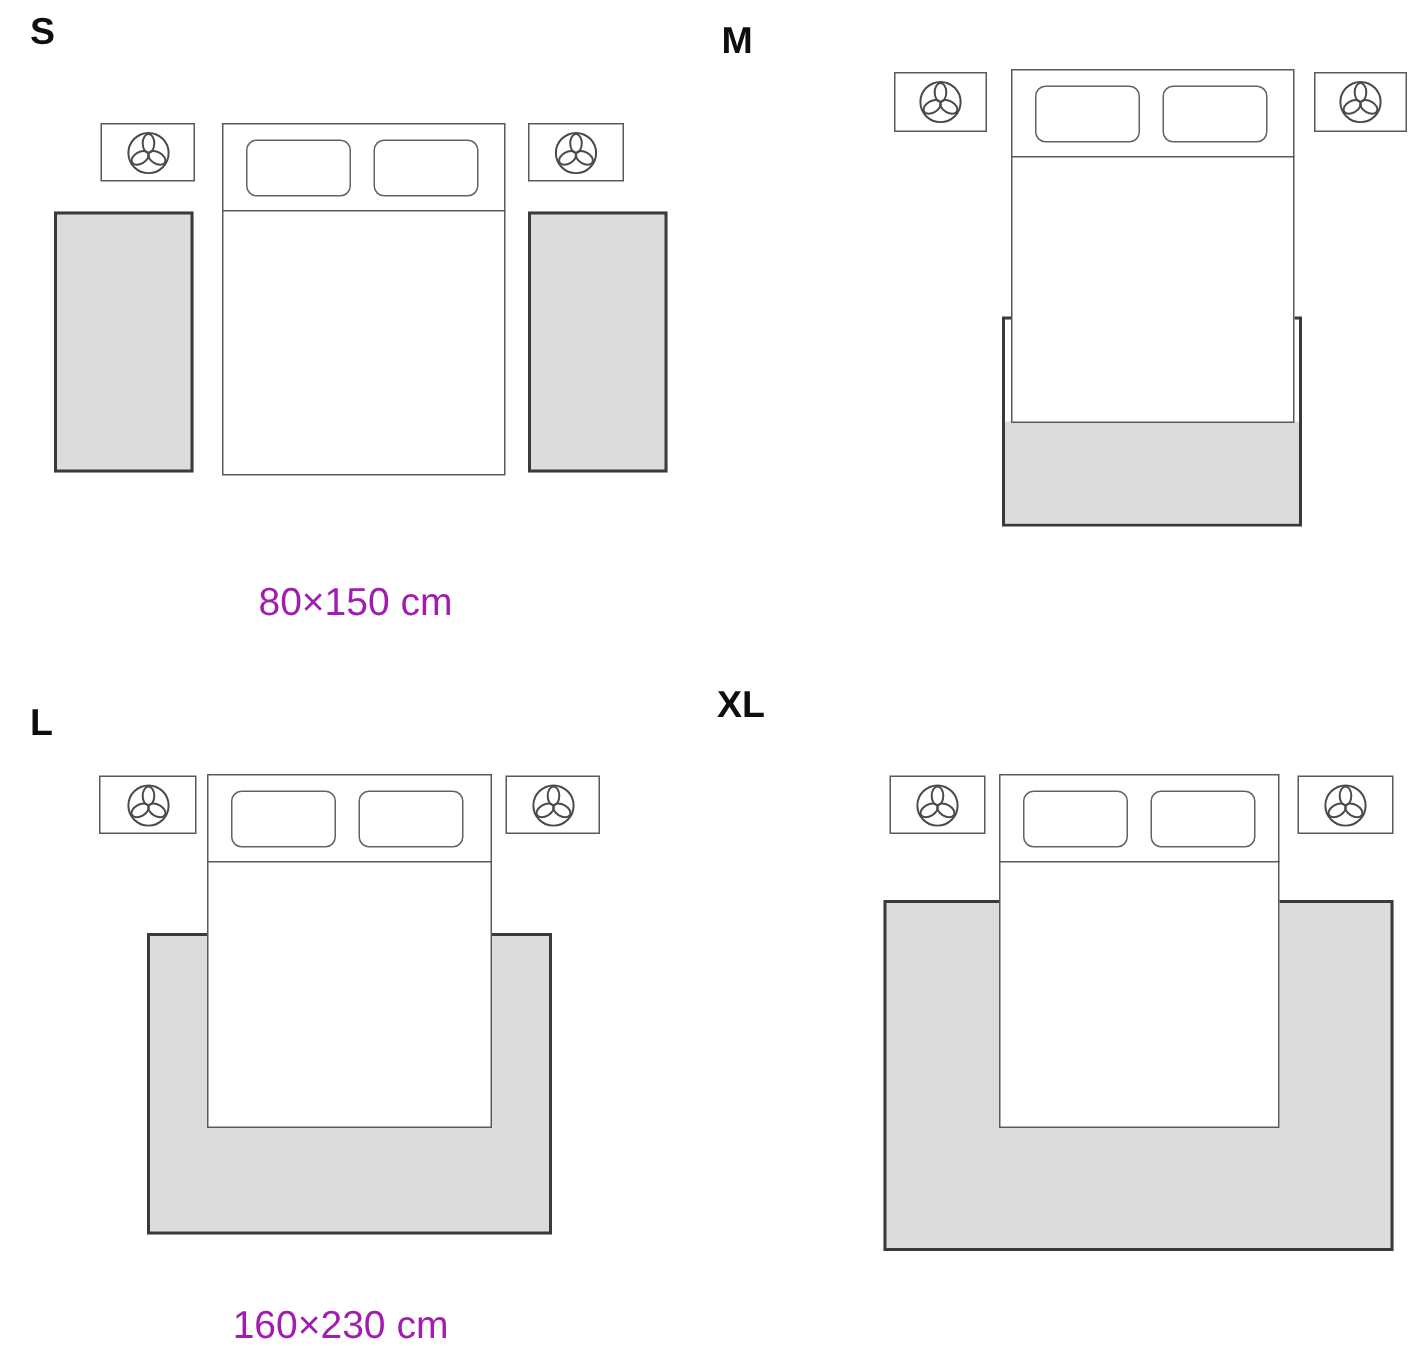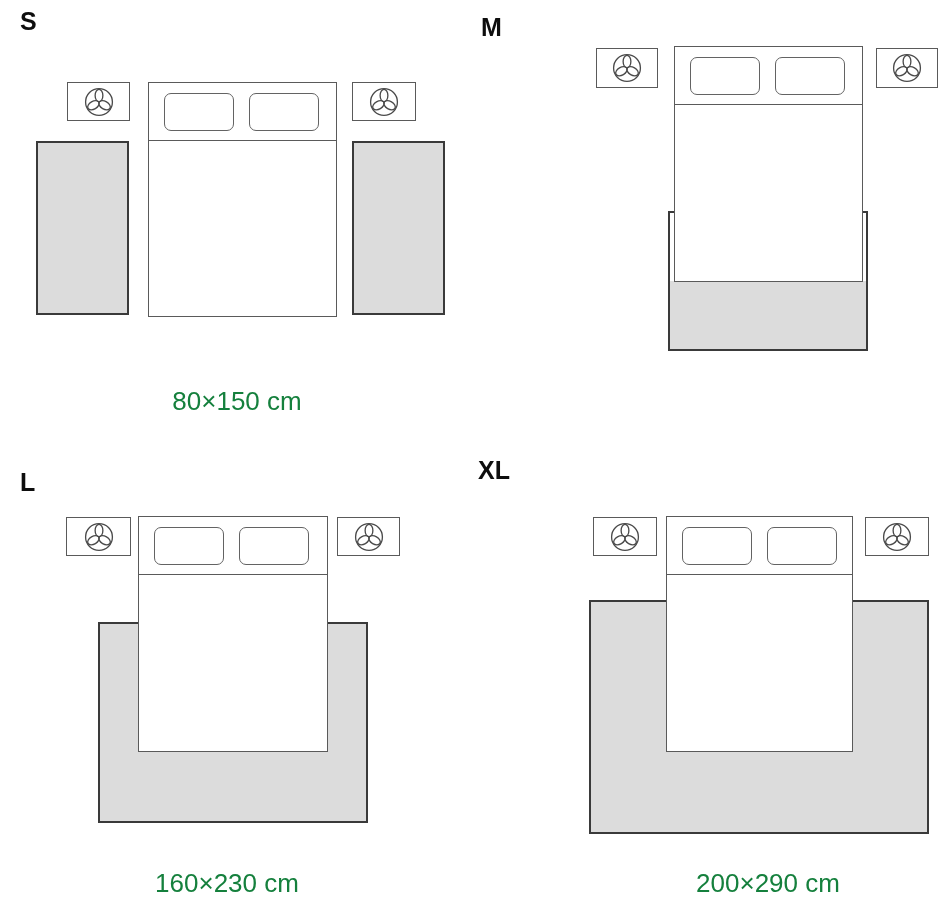--- a/index.html
+++ b/index.html
@@ -18,21 +18,21 @@
     font-size: 25px;
     font-weight: 700;
     color: #0e0e0e;
     line-height: 1;
     z-index: 5;
   }
   .caption {
     position: absolute;
     font-size: 26px;
     font-weight: 400;
-    color: #15803d;
+    color: #a21caf;
     line-height: 1;
     white-space: nowrap;
     transform: translateX(-50%);
     z-index: 5;
   }
   .bed, .nightstand, .rug, .rug-outline, .pillow { box-sizing: border-box; position: absolute; }
   .bed {
     background: #ffffff;
     border: 1.5px solid #5a5a5a;
     z-index: 3;
@@ -267,15 +267,14 @@
       <ellipse cx="18" cy="11.2" rx="4.1" ry="6.6"></ellipse>
       <g transform="rotate(120 18 18)">
           <ellipse cx="18" cy="11.2" rx="4.1" ry="6.6"></ellipse>
         </g>
       <g transform="rotate(240 18 18)">
           <ellipse cx="18" cy="11.2" rx="4.1" ry="6.6"></ellipse>
         </g>
     </svg>
   </div>
 
-  <div class="caption" id="xl-caption">200×290 cm</div>
 
 </div>
 
 </body></html>

